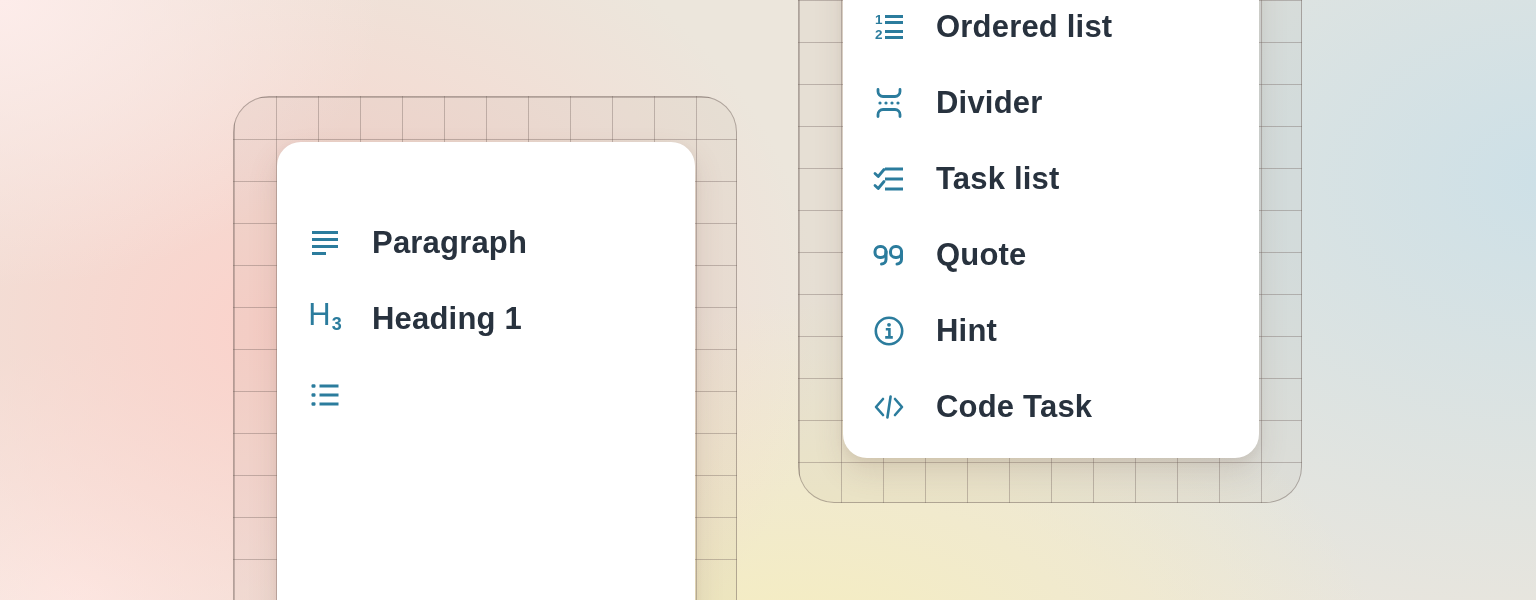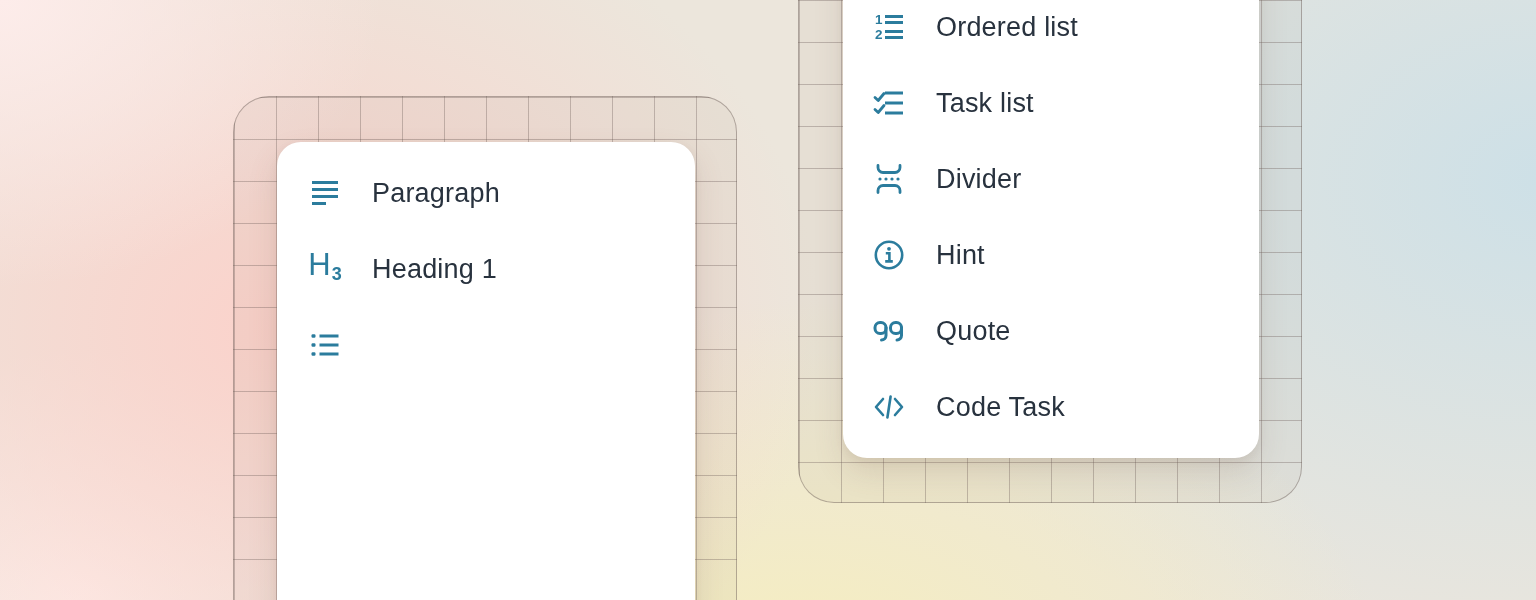--- a/index.html
+++ b/index.html
@@ -50,33 +50,33 @@
 
   .section-label{
     font-size:17px;
     font-weight:700;
     letter-spacing:2.6px;
     color:var(--section);
     line-height:20px;
   }
 
   .menu-list{display:flex;flex-direction:column;gap:42px;}
-  .left-card .menu-list{}
+  .left-card .menu-list{margin-top:50px;}
 
   .menu-item{display:flex;align-items:center;height:34px;cursor:pointer;}
   .menu-item .icon{
     width:34px;height:34px;flex:0 0 34px;
     display:flex;align-items:center;justify-content:center;
     color:var(--teal);
   }
   .menu-item .icon svg{width:34px;height:34px;display:block;}
   .menu-item .label{
     margin-left:30px;
-    font-size:27px;
-    font-weight:400;
+    font-size:31px;
+    font-weight:700;
     color:var(--label);
     letter-spacing:0.2px;
     white-space:nowrap;
     text-align:center;
   }
 
   .h-glyph{
     font-size:31px;
     font-weight:400;
     color:var(--teal);
@@ -132,61 +132,61 @@
           <svg viewBox="0 0 34 34" fill="none" stroke="currentColor" stroke-width="3">
     <path d="M13 6.5h18M13 12.5h18M13 21.5h18M13 27.5h18"></path>
     <text x="3" y="14" font-size="13.5" font-weight="bold" fill="currentColor" stroke="none" font-family="Liberation Sans, sans-serif">1</text>
     <text x="3" y="29" font-size="13.5" font-weight="bold" fill="currentColor" stroke="none" font-family="Liberation Sans, sans-serif">2</text>
   </svg>
         </span>
     <span class="label">Ordered list</span>
   </div>
       <div class="menu-item">
     <span class="icon">
-          <svg viewBox="0 0 34 34" fill="none" stroke="currentColor" stroke-width="3">
-    <path d="M13 7h18M13 17h18M13 27h18"></path>
-    <path d="M3 11.5l3.2 3L12 7.5" stroke-width="2.8" stroke-linecap="round" stroke-linejoin="round"></path>
-    <path d="M3 23.5l3.2 3L12 19.5" stroke-width="2.8" stroke-linecap="round" stroke-linejoin="round"></path>
-  </svg>
-        </span>
-    <span class="label">Task list</span>
-  </div>
-      <div class="menu-item">
-    <span class="icon">
           <svg viewBox="0 0 34 34" fill="none" stroke="currentColor" stroke-width="2.8" stroke-linecap="round">
     <path d="M6 3.5v2a5 5 0 0 0 5 5h12a5 5 0 0 0 5-5v-2"></path>
     <path d="M6 30.5v-2a5 5 0 0 1 5-5h12a5 5 0 0 1 5 5v2"></path>
     <circle cx="8" cy="17" r="1.6" fill="currentColor" stroke="none"></circle>
     <circle cx="14" cy="17" r="1.6" fill="currentColor" stroke="none"></circle>
     <circle cx="20" cy="17" r="1.6" fill="currentColor" stroke="none"></circle>
     <circle cx="26" cy="17" r="1.6" fill="currentColor" stroke="none"></circle>
   </svg>
         </span>
     <span class="label">Divider</span>
   </div>
       <div class="menu-item">
     <span class="icon">
-          <svg viewBox="0 0 34 34" fill="none" stroke="currentColor" stroke-width="2.6">
-    <circle cx="17" cy="17" r="13.2"></circle>
-    <circle cx="17" cy="10.8" r="1.9" fill="currentColor" stroke="none"></circle>
-    <path d="M13.8 15.2h3.6v7.6M13.2 23.4h7.6"></path>
+          <svg viewBox="0 0 34 34" fill="none" stroke="currentColor" stroke-width="3">
+    <path d="M13 7h18M13 17h18M13 27h18"></path>
+    <path d="M3 11.5l3.2 3L12 7.5" stroke-width="2.8" stroke-linecap="round" stroke-linejoin="round"></path>
+    <path d="M3 23.5l3.2 3L12 19.5" stroke-width="2.8" stroke-linecap="round" stroke-linejoin="round"></path>
   </svg>
         </span>
-    <span class="label">Hint</span>
+    <span class="label">Task list</span>
   </div>
       <div class="menu-item">
     <span class="icon">
           <svg viewBox="0 0 34 34" fill="none" stroke="currentColor" stroke-width="3" stroke-linecap="round">
     <rect x="3" y="8.5" width="11" height="11" rx="5"></rect>
     <path d="M14 13.5v8a4.5 4.5 0 0 1-4.5 4.5"></path>
     <rect x="18.5" y="8.5" width="11" height="11" rx="5"></rect>
     <path d="M29.5 13.5v8a4.5 4.5 0 0 1-4.5 4.5"></path>
   </svg>
         </span>
     <span class="label">Quote</span>
+  </div>
+      <div class="menu-item">
+    <span class="icon">
+          <svg viewBox="0 0 34 34" fill="none" stroke="currentColor" stroke-width="2.6">
+    <circle cx="17" cy="17" r="13.2"></circle>
+    <circle cx="17" cy="10.8" r="1.9" fill="currentColor" stroke="none"></circle>
+    <path d="M13.8 15.2h3.6v7.6M13.2 23.4h7.6"></path>
+  </svg>
+        </span>
+    <span class="label">Hint</span>
   </div>
       <div class="menu-item">
     <span class="icon">
           <svg viewBox="0 0 34 34" fill="none" stroke="currentColor" stroke-width="2.6" stroke-linecap="round" stroke-linejoin="round">
     <path d="M11 9l-7 8 7 8"></path>
     <path d="M23 9l7 8-7 8"></path>
     <path d="M18.6 6.5L15.4 27.5"></path>
   </svg>
         </span>
     <span class="label">Code Task</span>

